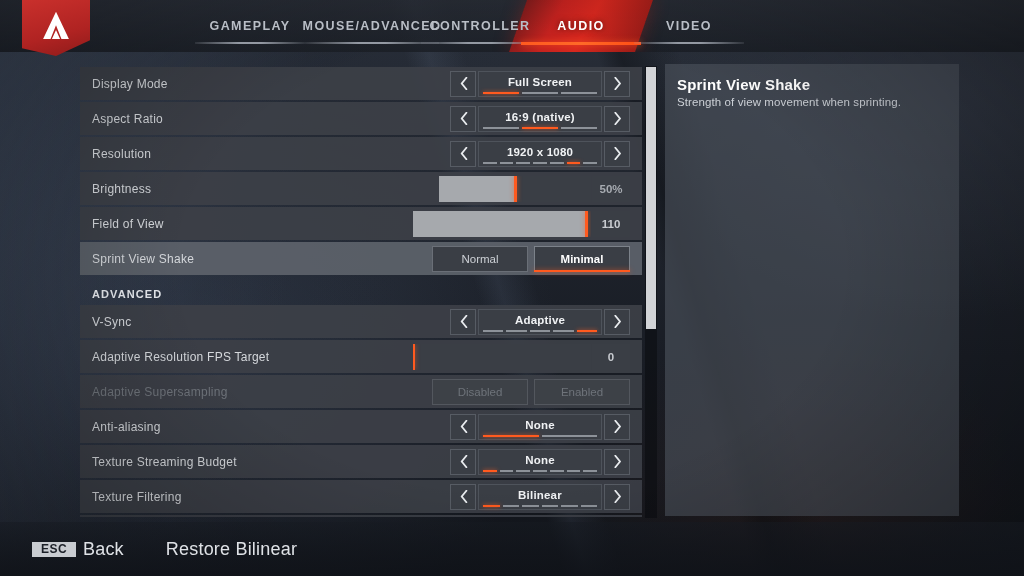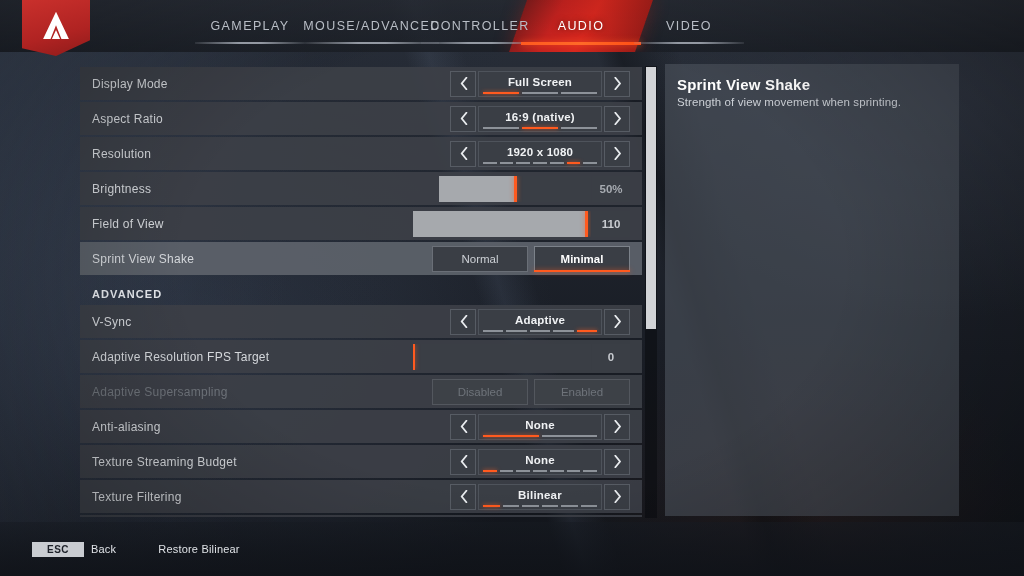--- a/index.html
+++ b/index.html
@@ -47,21 +47,21 @@
   .tab{
     position:absolute; top:0; height:52px;
     display:flex; align-items:center; justify-content:center;
   }
   .tab .skewbg{
     position:absolute; inset:0;
     transform:skewX(-19deg);
   }
   .tab .lbl{
     position:relative; z-index:3;
-    font-size:12.5px; letter-spacing:1.4px; font-weight:400;
+    font-size:12.5px; letter-spacing:1.4px; font-weight:700;
     color:#b9bec6;
     font-family:"Liberation Sans", sans-serif;
   }
   .tab .underline{
     position:absolute; left:8%; right:8%; bottom:8px; height:2px;
     background:linear-gradient(90deg, rgba(150,156,166,.15), rgba(168,174,184,.85) 40%, rgba(168,174,184,.85) 60%, rgba(150,156,166,.15));
     z-index:2;
   }
   .tab.active .skewbg{
     background:linear-gradient(100deg,#7e1b1b 0%, #c4221f 28%, #d8281f 55%, #9c1c18 100%);
@@ -200,26 +200,26 @@
   }
 
   
   #footer{
     position:absolute; left:0; bottom:0; width:1024px; height:54px;
     background:linear-gradient(180deg, rgba(22,26,33,.55), rgba(16,19,25,.9));
     display:flex; align-items:center;
   }
   .fitem{ display:flex; align-items:center; }
   #esckey{
-    width:52px; height:15px; background:#c9ccd1; color:#1c2028;
-    font-size:10px; font-weight:700; letter-spacing:.5px;
+    width:44px; height:15px; background:#c9ccd1; color:#1c2028;
+    font-size:12px; font-weight:700; letter-spacing:.5px;
     display:flex; align-items:center; justify-content:center;
     margin-right:7px;
   }
-  .ftext{ font-size:11px; color:#dfe2e6; letter-spacing:.2px; }
+  .ftext{ font-size:18px; color:#dfe2e6; letter-spacing:.2px; }
 </style>
 </head>
 <body>
 
 <div id="bg"></div>
 
 <div id="topnav">
   <div class="navbg"></div>
   <div class="tabstrip" id="tabstrip">
       <div class="tab" style="left: 185px; width: 130px;">

